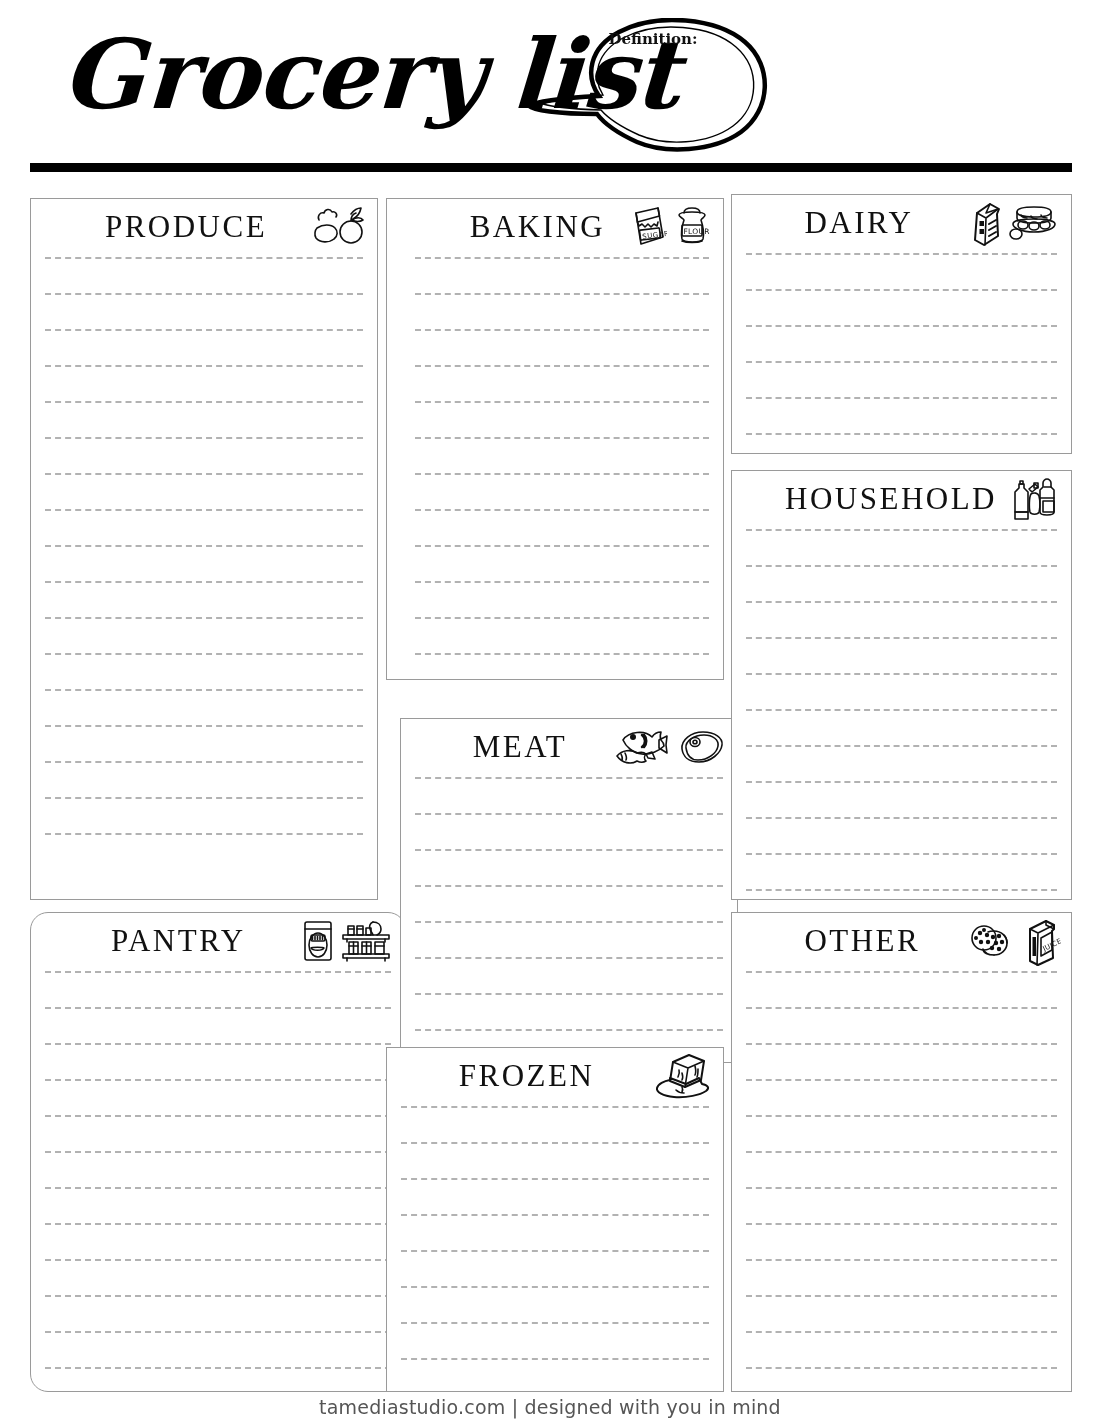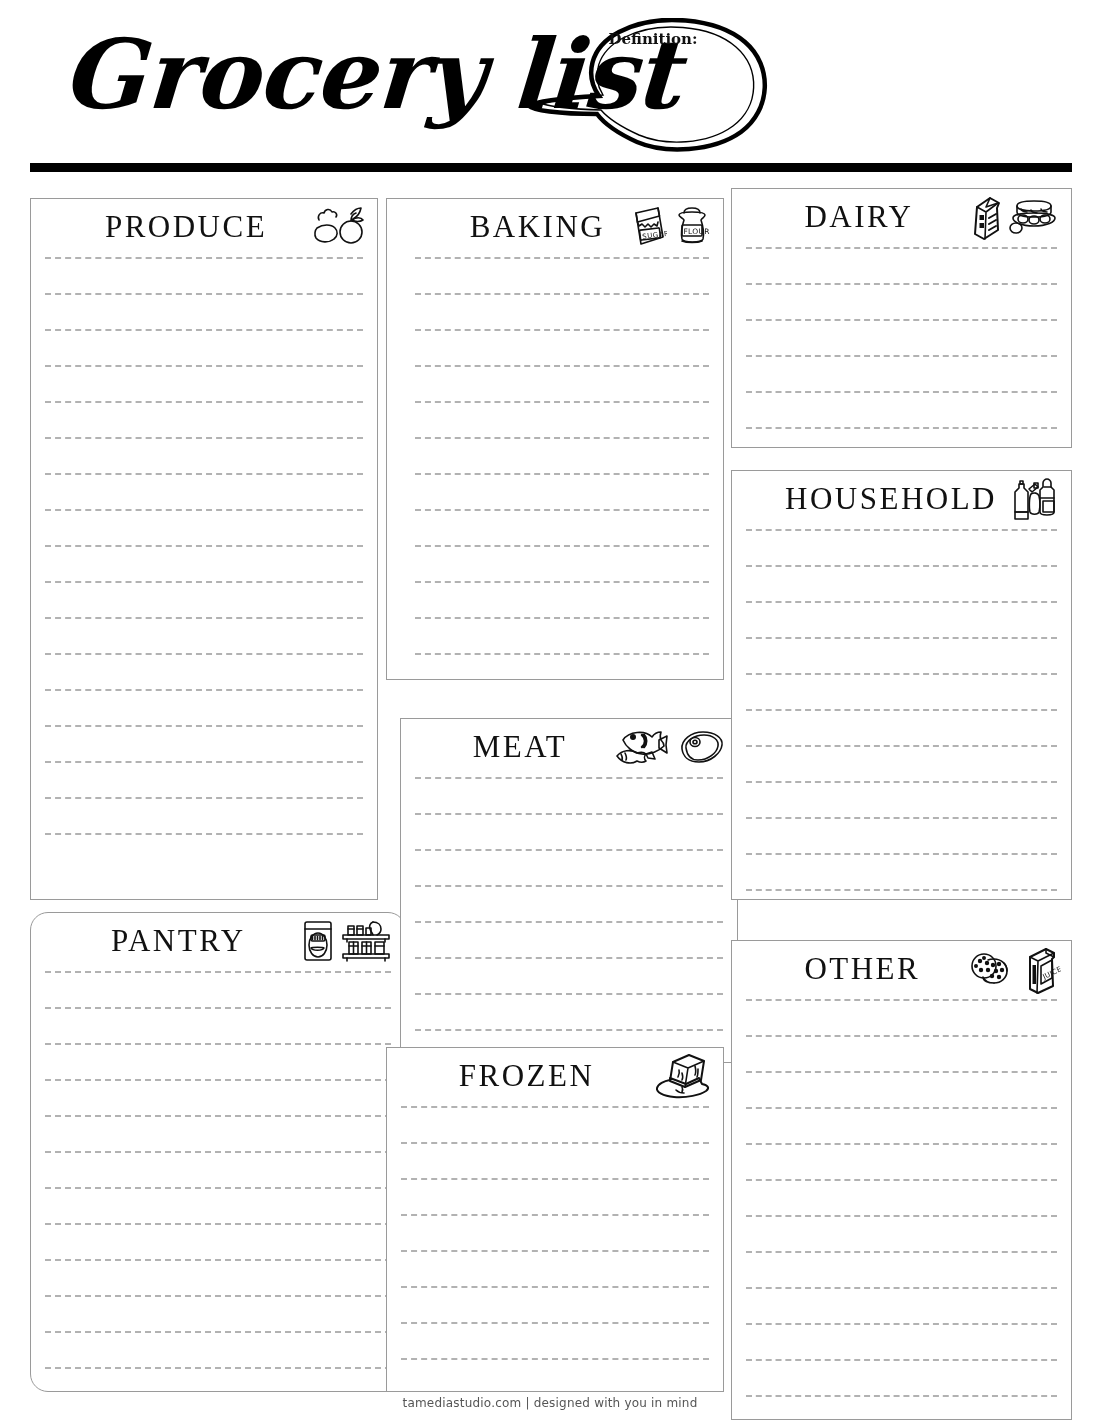--- a/index.html
+++ b/index.html
@@ -121,21 +121,21 @@
   .wline:first-child { height: 4px; }
 
   
   #footer {
     position: absolute;
     left: 0;
     top: 1396px;
     width: 1100px;
     text-align: center;
     font-family: "DejaVu Sans", sans-serif;
-    font-size: 12px;
+    font-size: 19px;
     color: #555;
     letter-spacing: 0.2px;
   }
 </style>
 </head>
 <body>
 
 <div id="header">
 
   <div id="title">Grocery list</div>
@@ -359,21 +359,21 @@
         <div class="wline"></div>
         <div class="wline"></div>
         <div class="wline"></div>
         <div class="wline"></div>
         <div class="wline"></div>
         <div class="wline"></div>
         <div class="wline"></div>
         <div class="wline"></div>
       </div>
     </div>
-    <div class="section" style="left: 731px; top: 188px; width: 341px; height: 260px;">
+    <div class="section" style="left: 731px; top: 194px; width: 341px; height: 260px;">
       <div class="sec-head">
         <div class="sec-title">DAIRY</div>
         <div class="sec-icons">
           <span>
             <svg width="34" height="48" viewBox="0 0 34 48">
               <g fill="none" stroke="#111" stroke-width="1.6" stroke-linejoin="round" stroke-linecap="round">
       <path d="M8 14l13-9 9 5-2 5 1 22-14 9-9-5z" stroke-width="2"></path>
       <path d="M8 14l9 5 12-9M17 19l-1 27"></path>
       <path d="M21 5l-4 9 12-4"></path>
       <rect x="10.5" y="22" width="4.5" height="5" fill="#111" stroke="none"></rect>
@@ -435,21 +435,21 @@
         <div class="wline"></div>
         <div class="wline"></div>
         <div class="wline"></div>
         <div class="wline"></div>
         <div class="wline"></div>
         <div class="wline"></div>
         <div class="wline"></div>
         <div class="wline"></div>
       </div>
     </div>
-    <div class="section" style="left: 731px; top: 940px; width: 341px; height: 480px;">
+    <div class="section" style="left: 731px; top: 912px; width: 341px; height: 480px;">
       <div class="sec-head">
         <div class="sec-title">OTHER</div>
         <div class="sec-icons">
           <span>
             <svg width="52" height="40" viewBox="0 0 52 40">
               <g fill="none" stroke="#111" stroke-width="1.6" stroke-linejoin="round" stroke-linecap="round">
       <circle cx="17" cy="17" r="12"></circle>
       <path d="M27 34c7 0 13-5 13-12 0-3-1-6-3-8"></path>
       <path d="M40 22c0-7-6-12-13-12-2 0-4 0-6 1"></path>
       <path d="M27 34c-5 0-9-2-11-6M16 28c0 4 5 6 11 6"></path>

